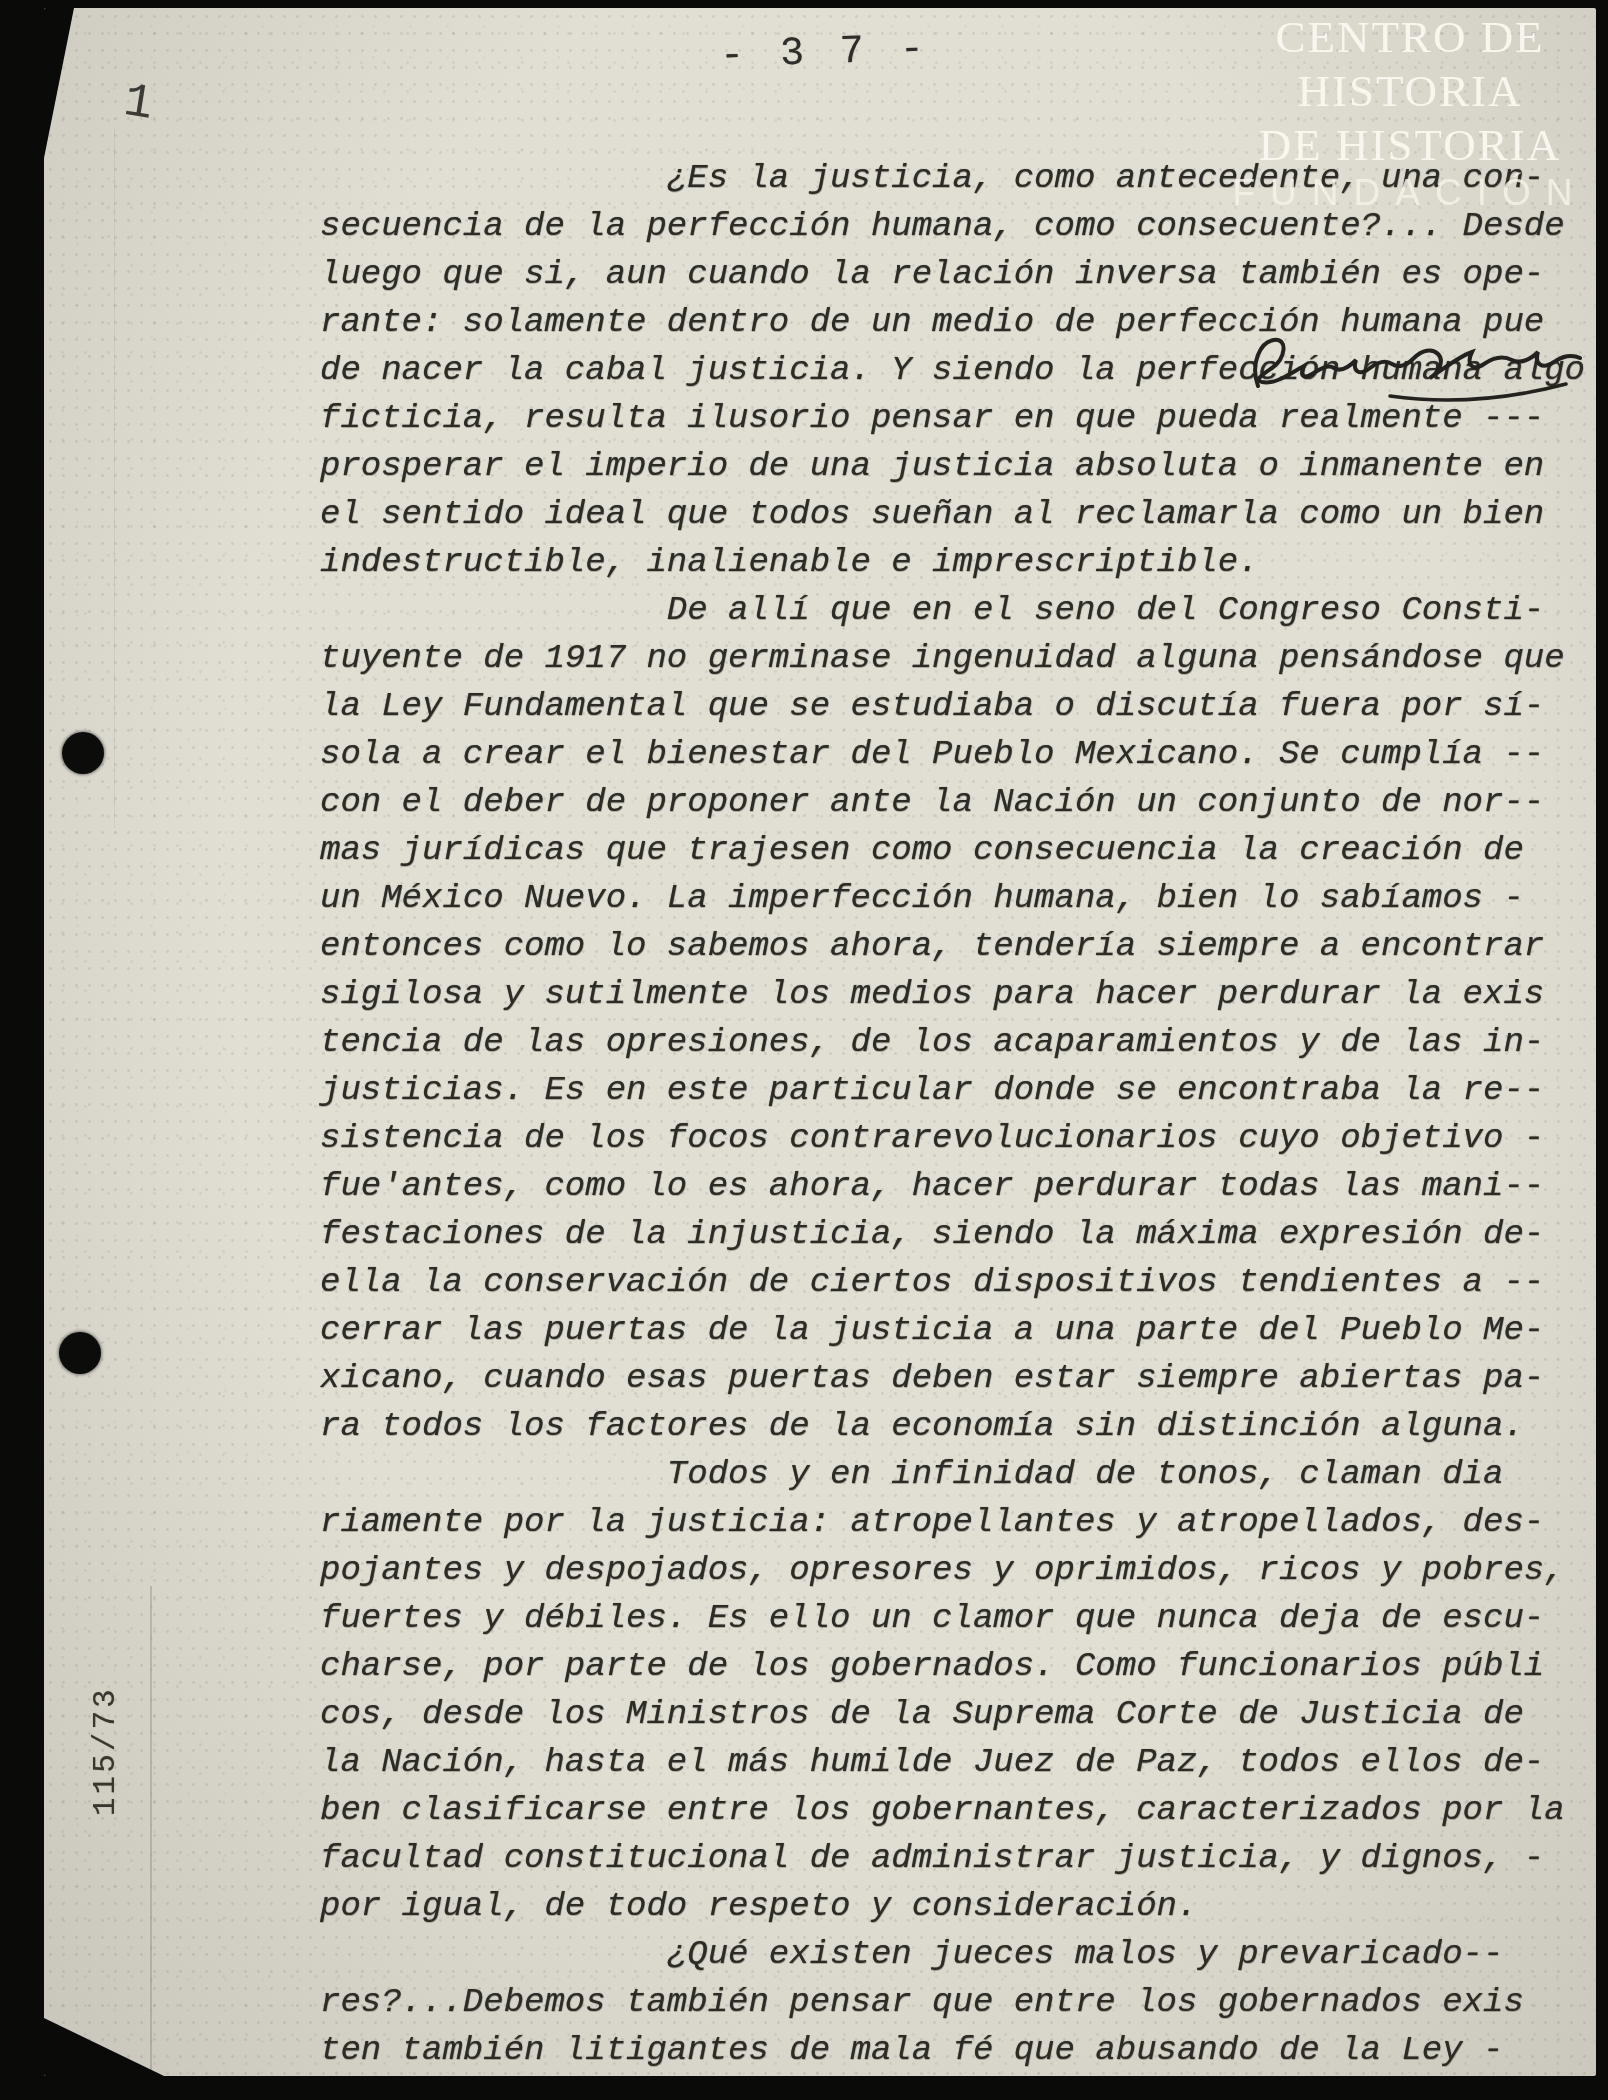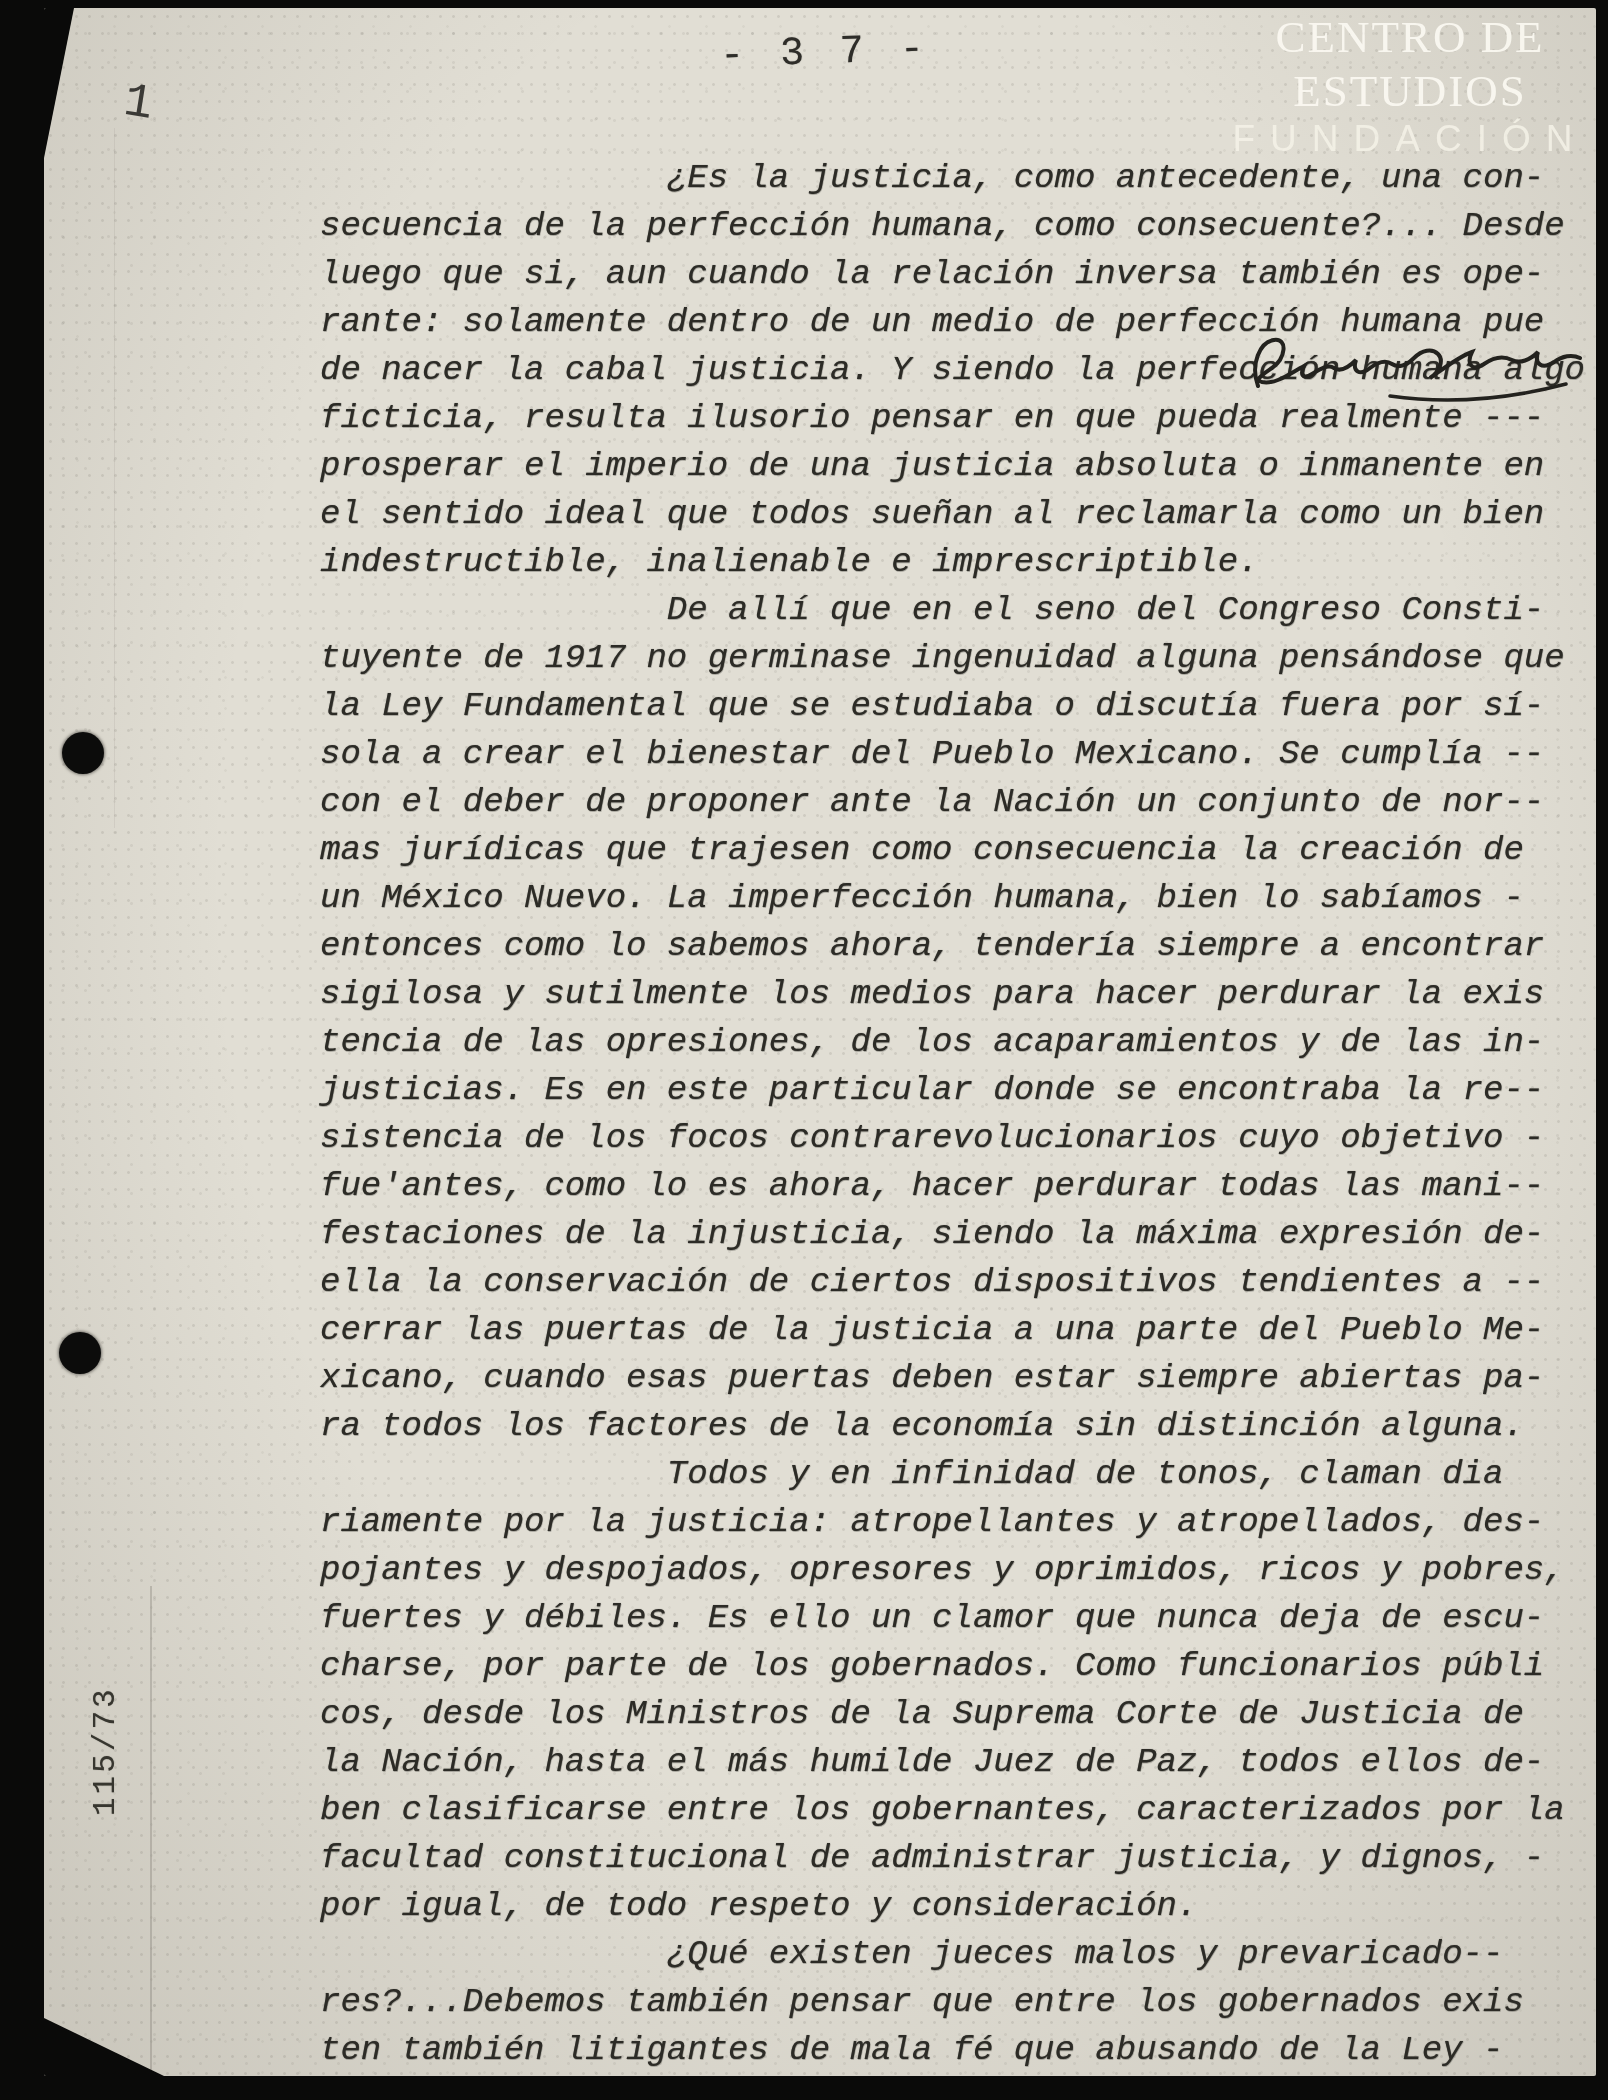--- a/index.html
+++ b/index.html
@@ -153,21 +153,22 @@
 
     <div class="corner-tl"></div>
     <div class="corner-bl"></div>
 
     <div class="page-number">- 3 7 -</div>
 
     <div class="hand-mark">1</div>
 
     <div class="watermark">
       <div class="wm-line">CENTRO DE</div>
-      <div class="wm-line">ESTUDIOS</div>
+      <div class="wm-line">HISTORIA</div>
+      <div class="wm-line">DE HISTORIA</div>
       <div class="wm-foundation">FUNDACIÓN</div>
     </div>
 
     <svg class="signature" width="360" height="100" viewBox="0 0 360 100">
       <path d="M18 62 C 10 40 20 18 34 16 C 48 14 46 34 32 44 C 22 51 14 56 22 58 C 36 61 52 48 64 42 C 60 50 62 56 72 50 C 80 45 88 40 94 44 C 100 48 108 44 116 36 C 112 48 120 52 130 44 C 138 38 146 36 152 40 C 158 44 166 42 174 34 C 182 26 192 24 198 30 C 204 36 200 48 190 54 C 204 44 220 32 232 28 C 226 40 232 48 244 40 C 254 33 264 32 272 36 C 280 40 290 36 298 28 C 294 40 302 46 314 38 C 322 32 332 30 340 34" fill="none" stroke="#23221e" stroke-width="4" stroke-linecap="round"></path>
       <path d="M150 72 C 205 80 265 76 326 60" fill="none" stroke="#23221e" stroke-width="3.5" stroke-linecap="round"></path>
     </svg>
 
     <div class="hole hole-1"></div>
     <div class="hole hole-2"></div>

